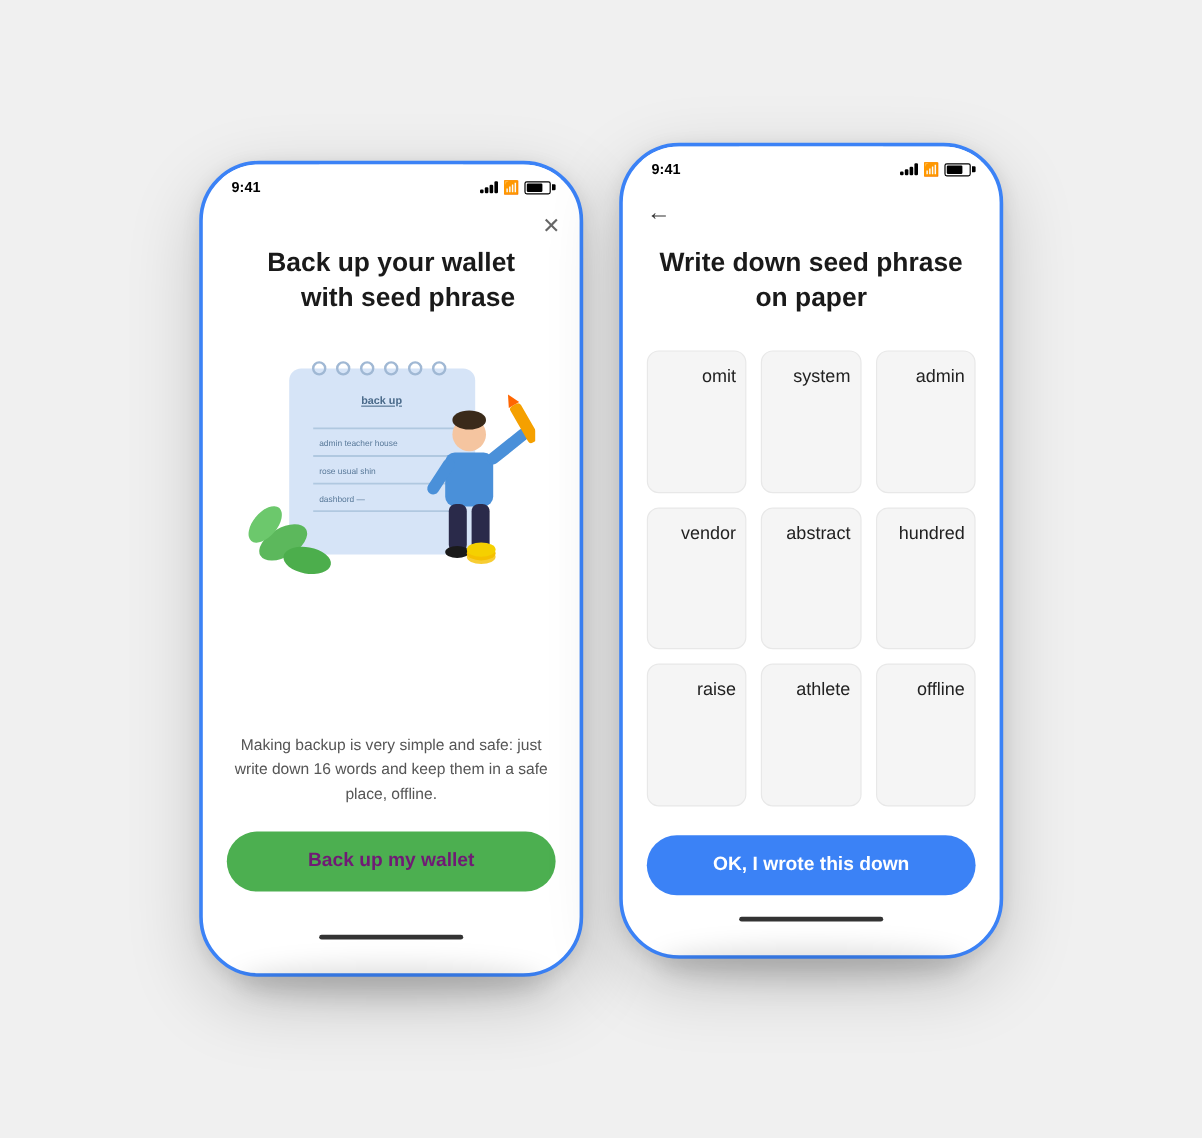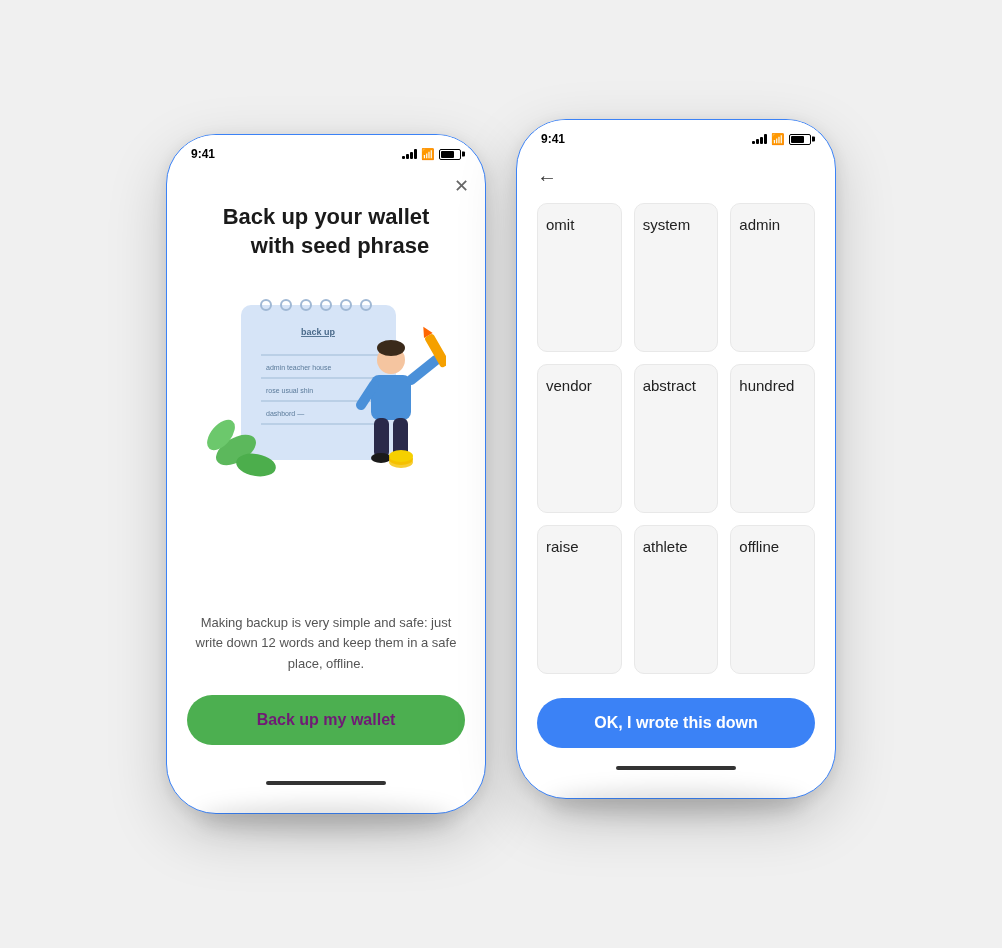--- a/index.html
+++ b/index.html
@@ -19,21 +19,21 @@
       padding: 40px;
     }
     .phone {
       background: #fff;
       border-radius: 50px;
       box-shadow: 0 20px 60px rgba(0,0,0,0.18), 0 4px 15px rgba(0,0,0,0.1);
       width: 320px;
       height: 680px;
       position: relative;
       overflow: hidden;
-      border: 1px solid #3b82f6;
+      border: 3px solid #3b82f6;
     }
     .phone::before {
       content: '';
       position: absolute;
       top: 0; left: 0; right: 0;
       height: 12px;
       background: #fff;
       border-radius: 50px 50px 0 0;
       z-index: 10;
     }
@@ -226,21 +226,21 @@
       grid-template-columns: repeat(3, 1fr);
       gap: 12px;
       width: 100%;
       flex: 1;
     }
     .seed-word {
       background: #f5f5f5;
       border: 1px solid #e8e8e8;
       border-radius: 10px;
       padding: 12px 8px;
-      text-align: left;
+      text-align: right;
       font-size: 15px;
       color: #222;
       font-weight: 400;
     }
     .ok-btn {
       width: 100%;
       background: #3b82f6;
       color: #fff;
       border: none;
       border-radius: 30px;
@@ -348,21 +348,21 @@
               <ellipse cx="194" cy="178" rx="10" ry="5" fill="#1a1a1a"></ellipse>
 
               <ellipse cx="195" cy="182" rx="12" ry="6" fill="#f5c000" opacity="0.8"></ellipse>
               <ellipse cx="195" cy="179" rx="12" ry="6" fill="#f5c000"></ellipse>
               <ellipse cx="195" cy="176" rx="12" ry="6" fill="#f5d000"></ellipse>
             </svg>
           </div>
 
           <div class="phone1-description">
             <span>Making backup is very simple and safe:
-just write down 12 words and
+just write down 16 words and
 keep them in a safe place, offline.</span>
           </div>
 
           <button class="backup-btn">Back up my wallet</button>
           <div class="home-indicator"></div>
         </div>
       </div>
     </div>
   </div>
 
@@ -383,20 +383,21 @@
           <span class="wifi-icon">📶</span>
           <div class="battery-icon">
             <div class="battery-fill"></div>
           </div>
         </div>
       </div>
 
       <div class="phone-content">
         <div class="phone2-body">
           <span class="back-arrow">←</span>
+          <div class="phone2-title">Write down seed phrase<br>on paper</div>
 
           <div class="seed-grid">
 
           <div class="seed-word">omit</div>
               <div class="seed-word">system</div>
               <div class="seed-word">admin</div>
               <div class="seed-word">vendor</div>
               <div class="seed-word">abstract</div>
               <div class="seed-word">hundred</div>
               <div class="seed-word">raise</div>

